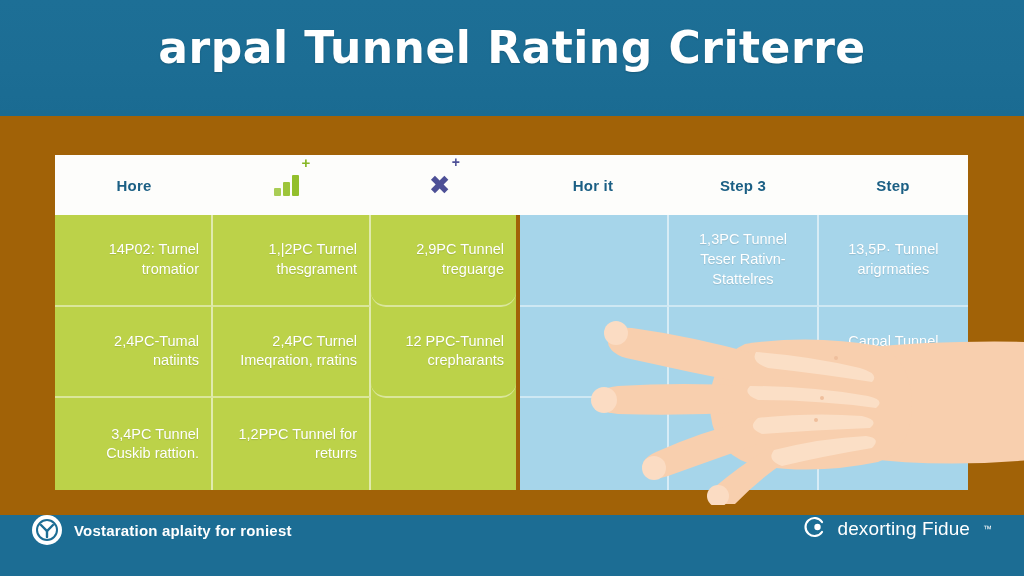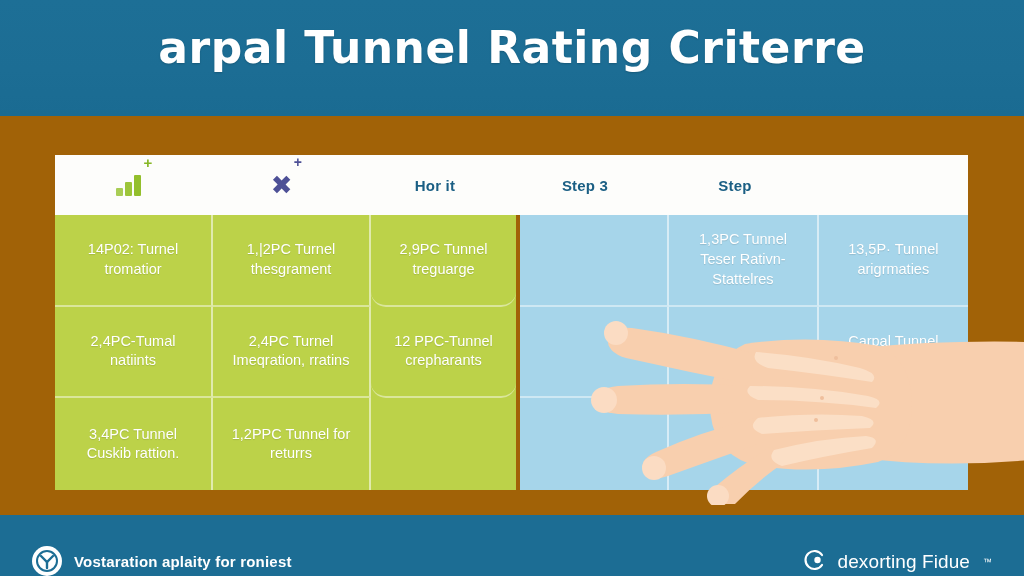--- a/index.html
+++ b/index.html
@@ -156,20 +156,21 @@
     padding: 6px 12px;
     box-sizing: border-box;
     color: #ffffff;
     font-size: 14.5px;
     line-height: 1.35;
     text-shadow: 0 1px 1px rgba(0,0,0,0.12);
   }
   .green-block .cell {
     border-right: 2px solid rgba(255,255,255,0.55);
     border-bottom: 2px solid rgba(255,255,255,0.45);
+    text-align: right;
   }
   .blue-block .cell {
     border-right: 2px solid rgba(255,255,255,0.55);
     border-bottom: 2px solid rgba(255,255,255,0.45);
   }
   .green-block .cell:nth-child(3n) { border-right: none; border-radius: 15px; }
   .blue-block  .cell:nth-child(3n) { border-right: none; }
   .green-block .cell:nth-child(n+7) { border-bottom: none; }
   .blue-block  .cell:nth-child(n+7) { border-bottom: none; }
 
@@ -185,21 +186,21 @@
 
   
   .footer {
     position: absolute;
     left: 0;
     top: 515px;
     width: 1024px;
     height: 61px;
     background: #1c6d94;
     display: flex;
-    align-items: flex-end;
+    align-items: flex-start;
     justify-content: space-between;
     padding: 0 32px;
     box-sizing: border-box;
   }
   .footer-left, .footer-right {
     display: flex;
     align-items: center;
     gap: 12px;
   }
   .footer-text {
@@ -240,20 +241,21 @@
 
 <div class="page">
 
   <div class="banner">
     <div class="banner-title">arpal Tunnel Rating Criterre</div>
   </div>
 
   <div class="table-wrap">
 
     <div class="head-row">
+      <div class="head-cell c1">Hore</div>
       <div class="head-cell c2">
         <span class="bar-icon">
           <i class="b1"></i>
             <i class="b2"></i>
             <i class="b3"></i>
         </span>
         <span class="icon-plus">+</span>
       </div>
       <div class="head-cell c3">
         <span class="x-icon">✖</span>

